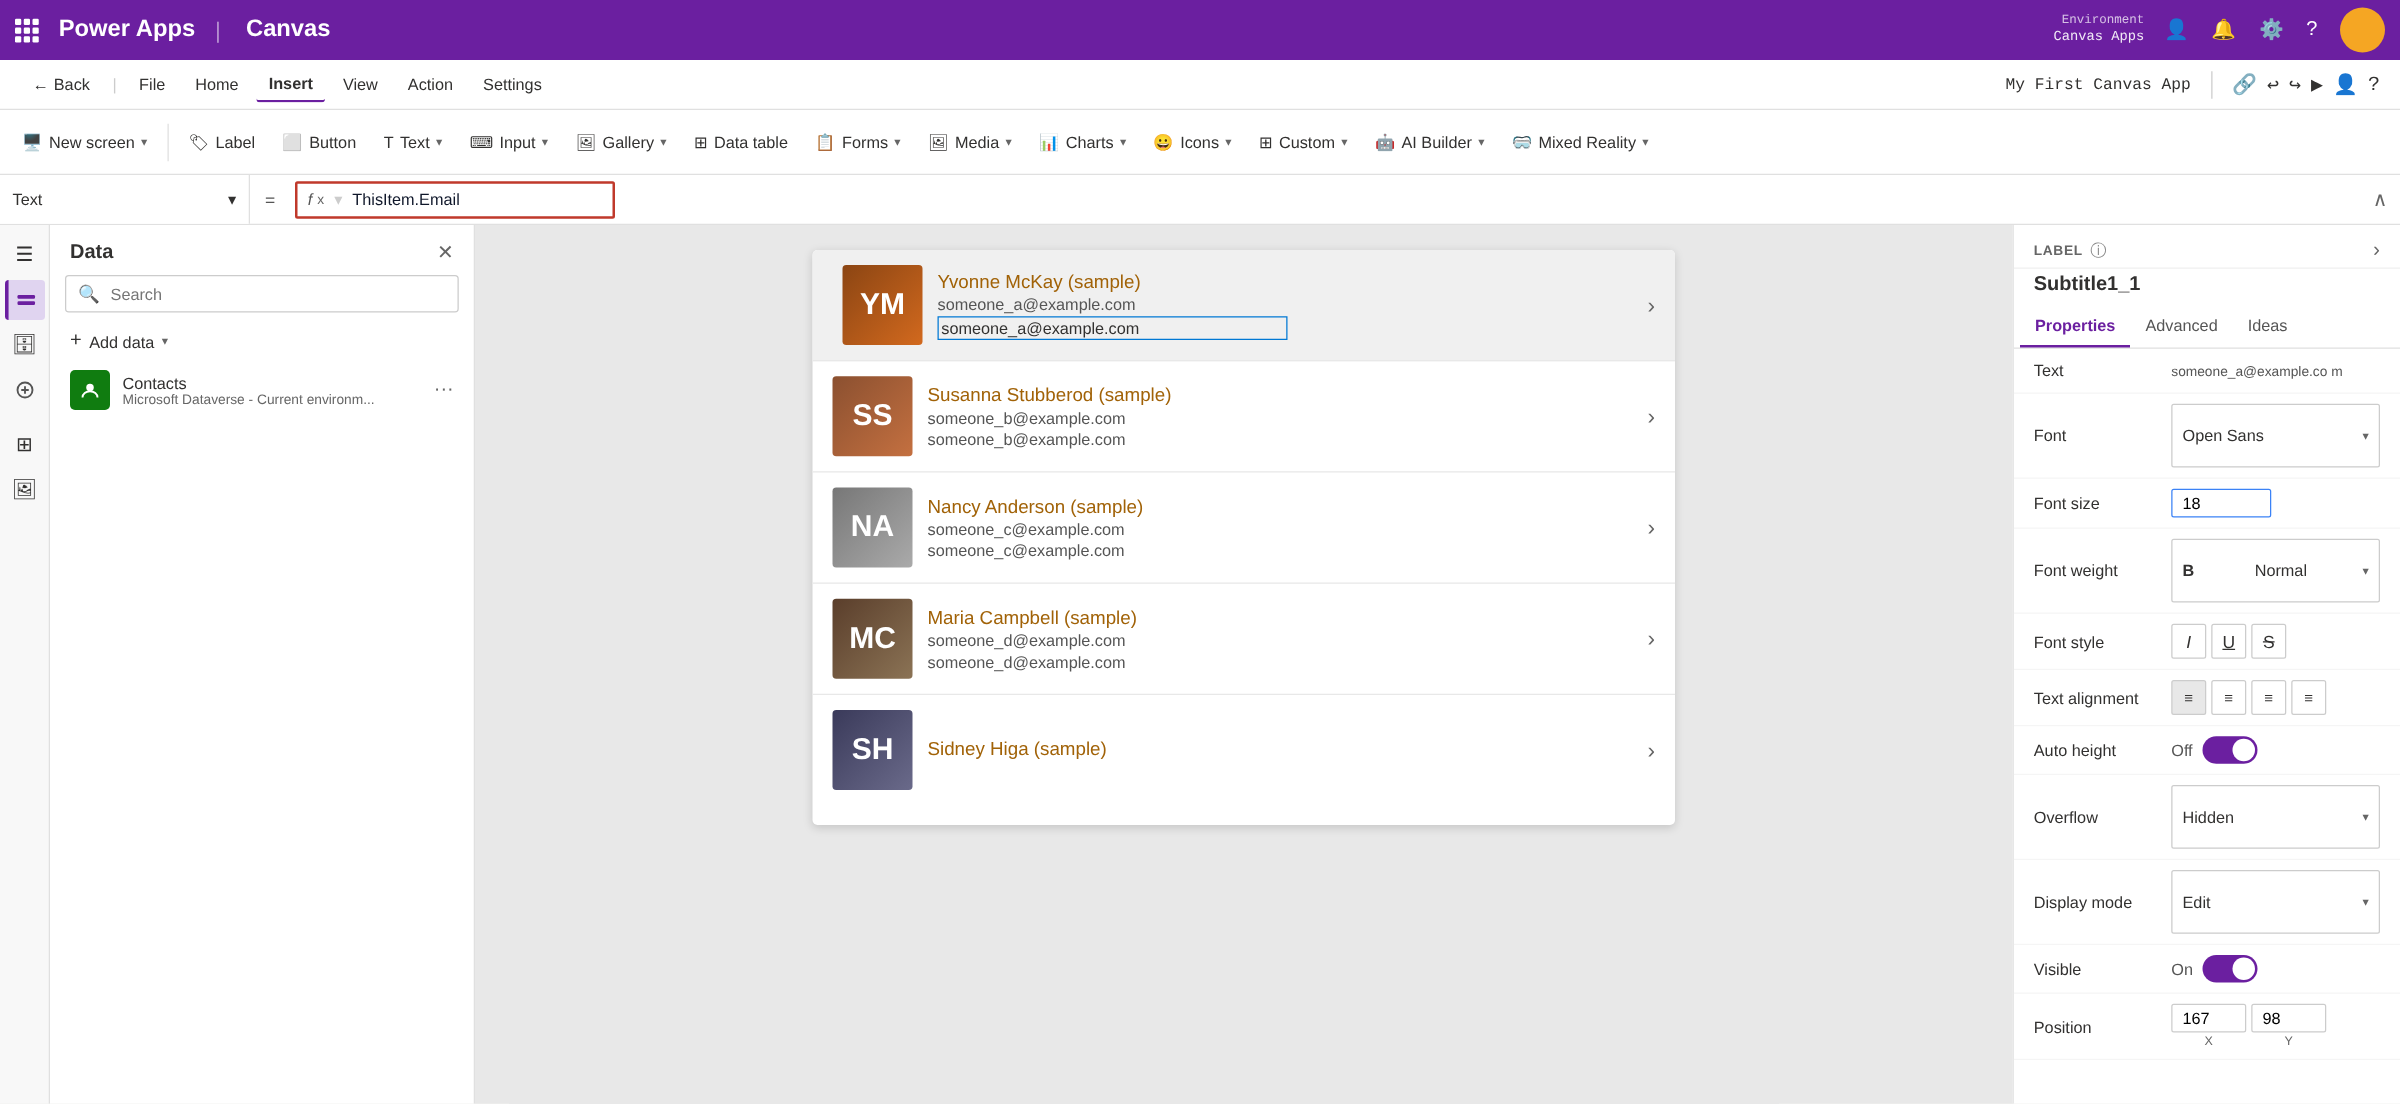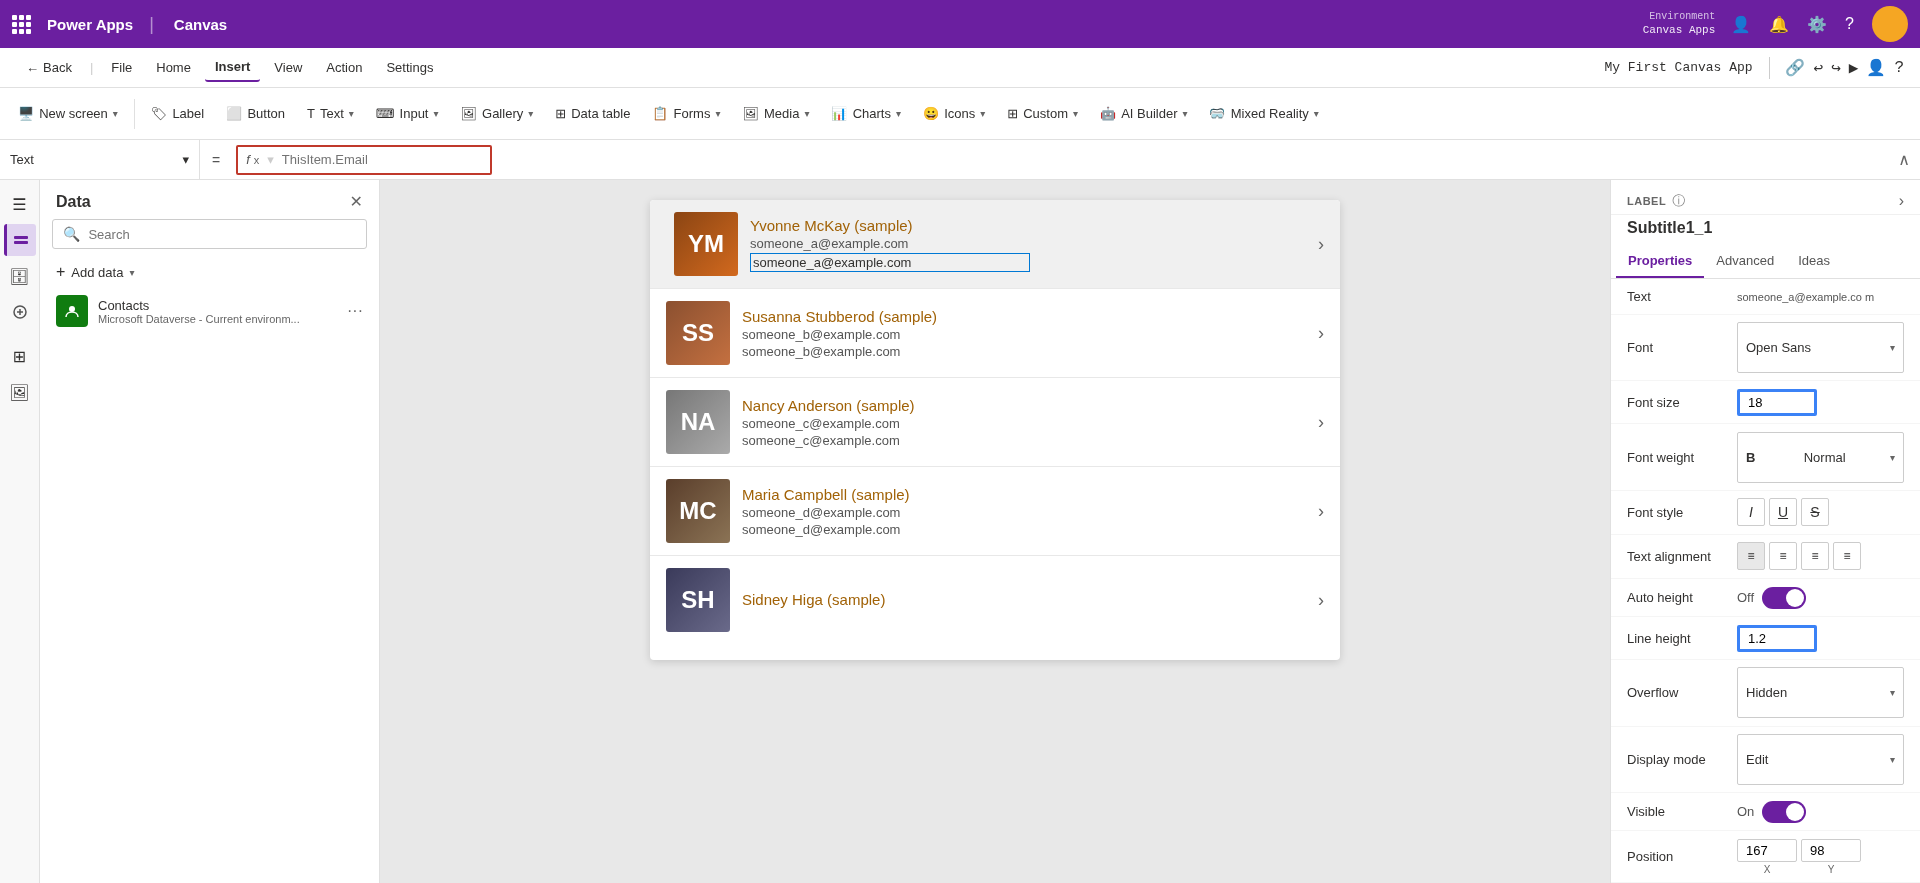--- a/index.html
+++ b/index.html
@@ -11,21 +11,21 @@
       height: 48px;
       display: flex;
       align-items: center;
       padding: 0 12px;
       color: white;
       gap: 12px;
     }
     .top-bar-grid { display: flex; align-items: center; gap: 6px; cursor: pointer; }
     .grid-icon { display: grid; grid-template-columns: repeat(3,5px); gap: 2px; }
     .grid-dot { width: 5px; height: 5px; background: white; border-radius: 1px; }
-    .top-bar-brand { font-size: 15px; font-weight: 600; color: white; margin-left: 4px; }
+    .top-bar-brand { font-size: 19px; font-weight: 600; color: white; margin-left: 4px; }
     .top-bar-sep { color: rgba(255,255,255,0.5); font-size: 18px; margin: 0 4px; }
     .top-bar-right { margin-left: auto; display: flex; align-items: center; gap: 16px; color: white; font-size: 13px; }
     .env-info { text-align: right; line-height: 1.3; font-size: 11px; opacity: 0.9; font-family: Liberation Mono, monospace; }
     .env-info .env-label { font-size: 10px; opacity: 0.8; }
     .top-bar-icons { display: flex; align-items: center; gap: 18px; }
     .icon-btn { cursor: pointer; color: white; font-size: 16px; display: flex; align-items: center; }
     .avatar { width: 36px; height: 36px; background: #f5a623; border-radius: 50%; cursor: pointer; }
 
     
     .menu-bar {
@@ -100,21 +100,21 @@
       align-items: center;
       gap: 4px;
       padding: 0 8px;
       border: 2px solid #c0392b;
       border-radius: 2px;
       height: 30px;
       background: white;
       margin: 0 4px;
     }
     .formula-fx-label { font-size: 13px; color: #555; font-style: italic; }
-    .formula-input { font-size: 13px; color: #737373; min-width: 200px; }
+    .formula-input { font-size: 13px; color: #0f172a; min-width: 200px; }
     .formula-expand { margin-left: auto; padding-right: 10px; color: #666; cursor: pointer; font-size: 16px; }
 
     
     .main-layout {
       display: flex;
       height: calc(883px - 48px - 40px - 52px - 40px);
     }
 
     
     .left-icons {
@@ -287,21 +287,21 @@
     .props-row {
       display: flex;
       align-items: center;
       padding: 8px 16px;
       border-bottom: 1px solid #f5f5f5;
       min-height: 36px;
     }
     .props-row-label { font-size: 13px; color: #323130; width: 110px; flex-shrink: 0; }
     .props-row-value { flex: 1; font-size: 13px; color: #323130; }
     .props-input {
-      border: 3px solid #3b82f6;
+      border: 1px solid #3b82f6;
       border-radius: 2px;
       padding: 3px 8px;
       font-size: 13px;
       width: 100%;
       background: white;
     }
     .props-select {
       border: 1px solid #ccc;
       border-radius: 2px;
       padding: 17px 8px;
@@ -742,26 +742,20 @@
       <div class="props-row-value">
         <div class="toggle-row">
           <span class="toggle-label">Off</span>
           <div class="toggle on">
             <div class="toggle-thumb"></div>
           </div>
         </div>
       </div>
     </div>
 
-    <div class="props-row">
-      <span class="props-row-label">Line height</span>
-      <div class="props-row-value">
-        <input class="props-input" style="width: 80px;" value="1.2">
-      </div>
-    </div>
 
     <div class="props-row">
       <span class="props-row-label">Overflow</span>
       <div class="props-row-value">
         <div class="props-select">
           <span>Hidden</span>
           <span class="props-select-caret">▾</span>
         </div>
       </div>
     </div>

